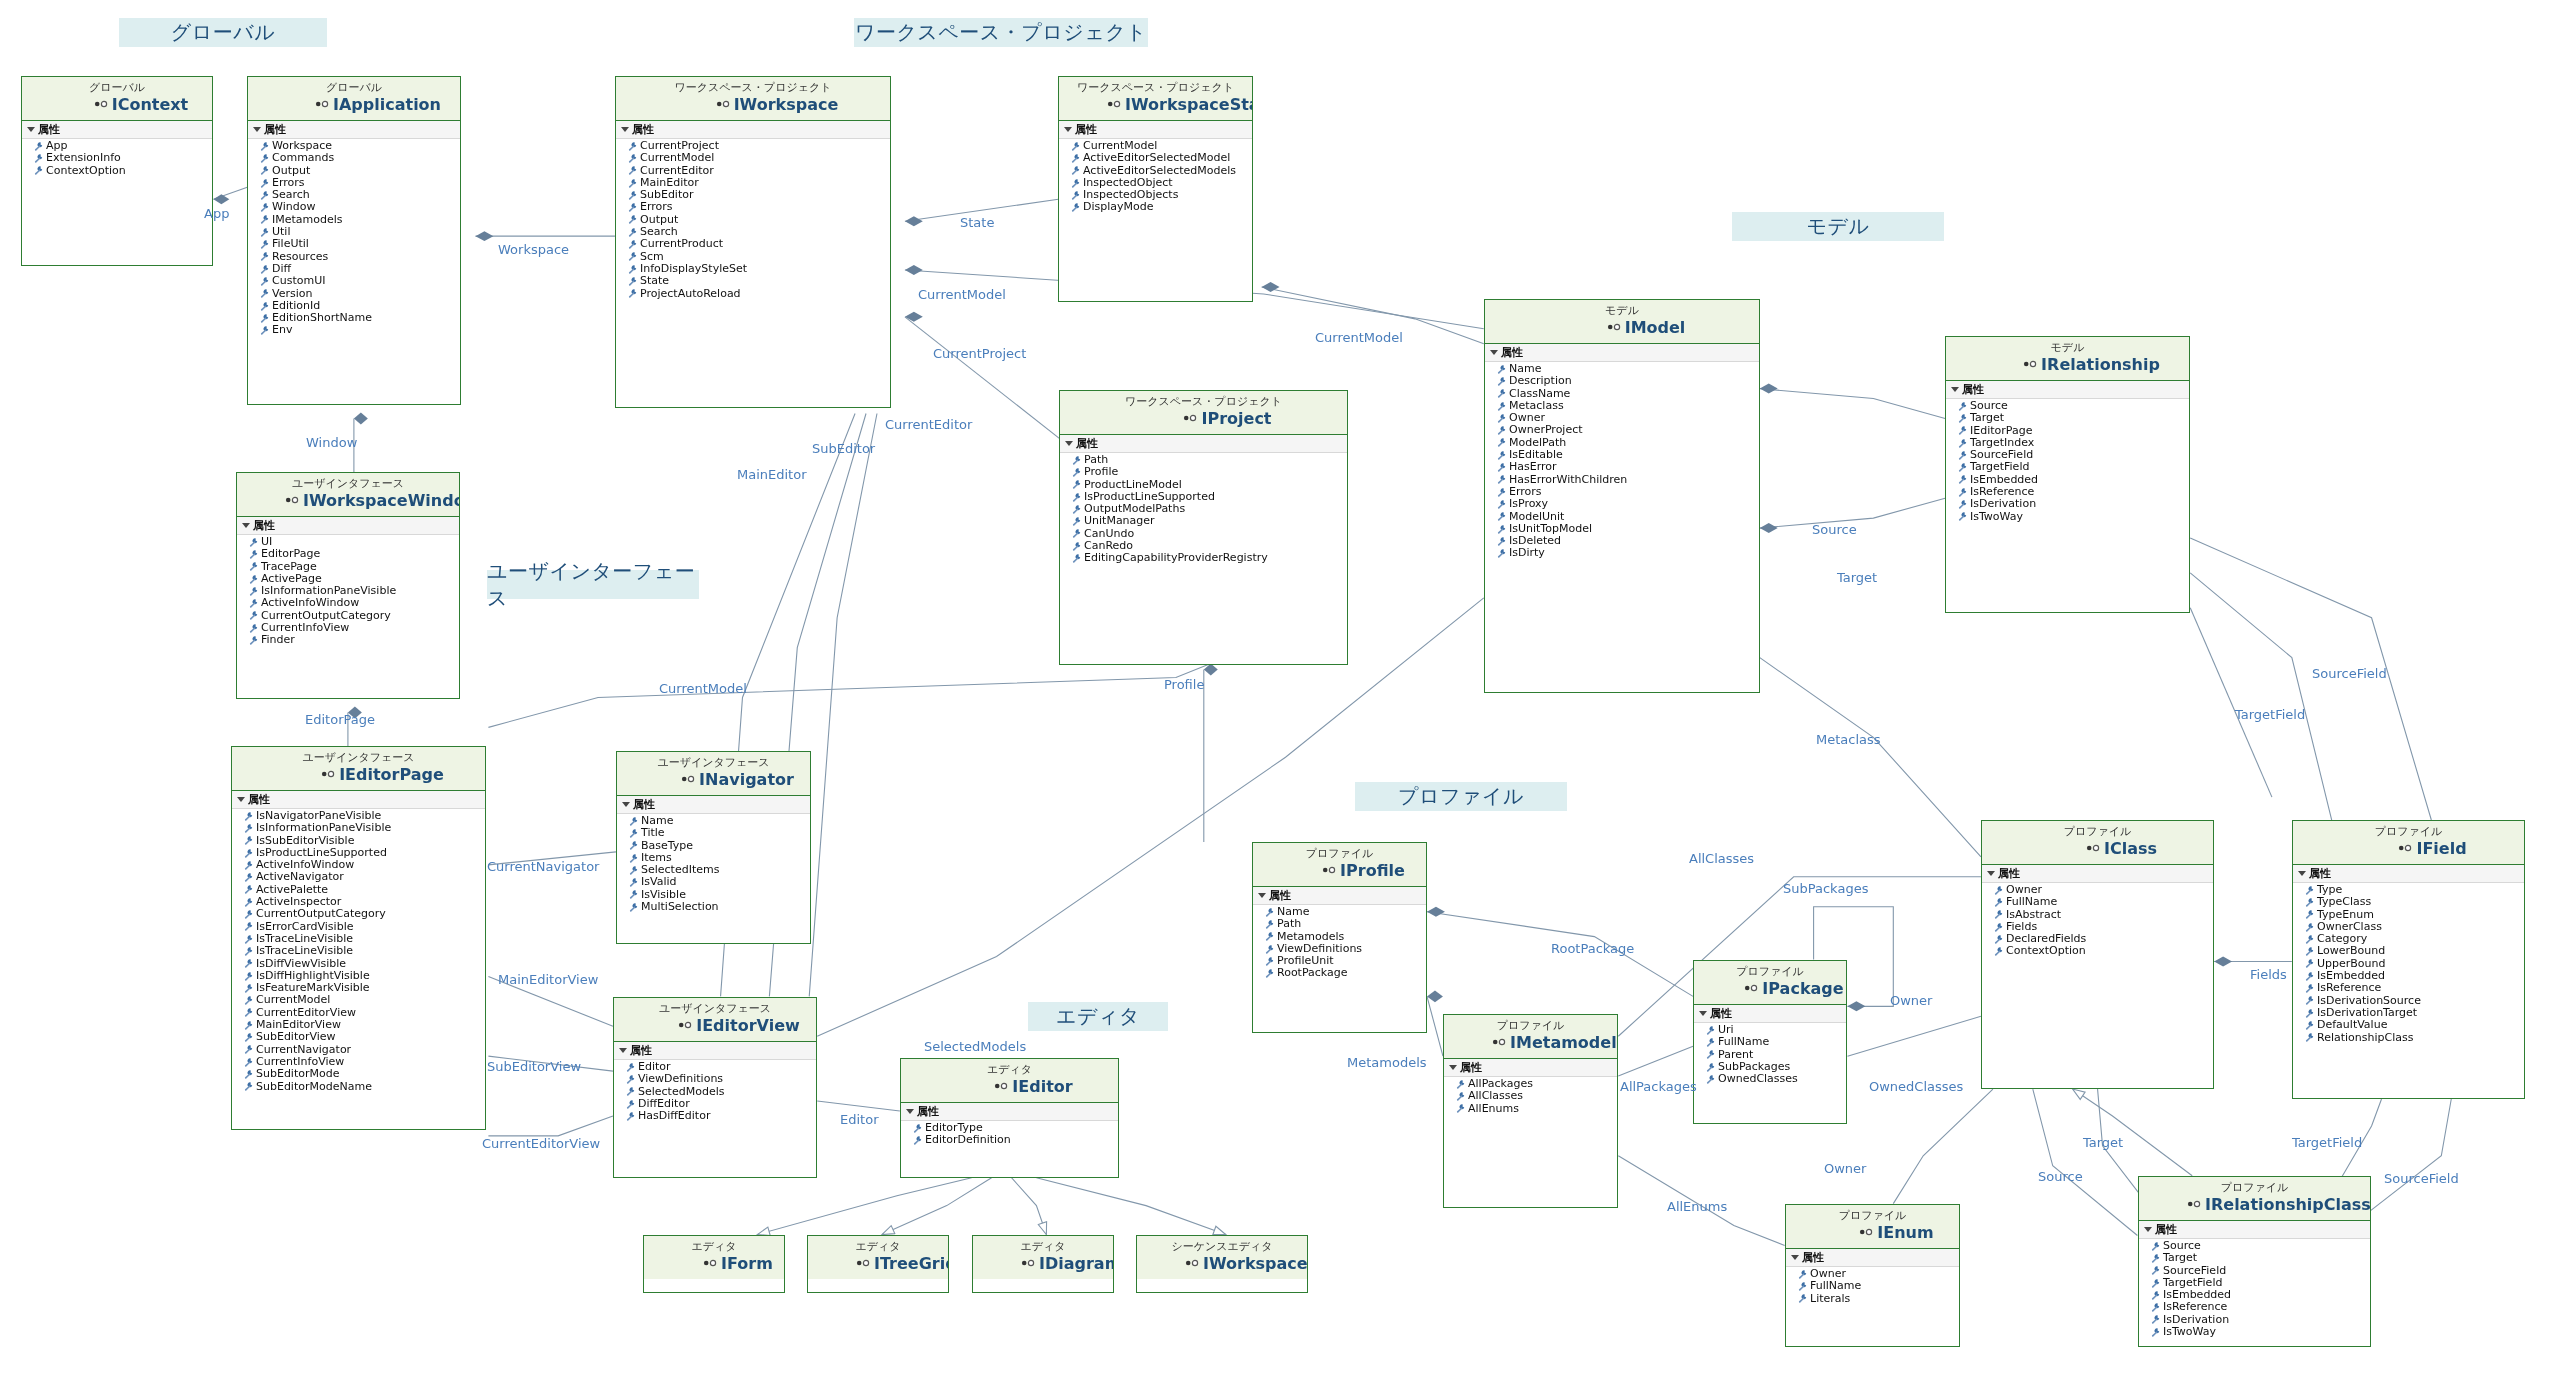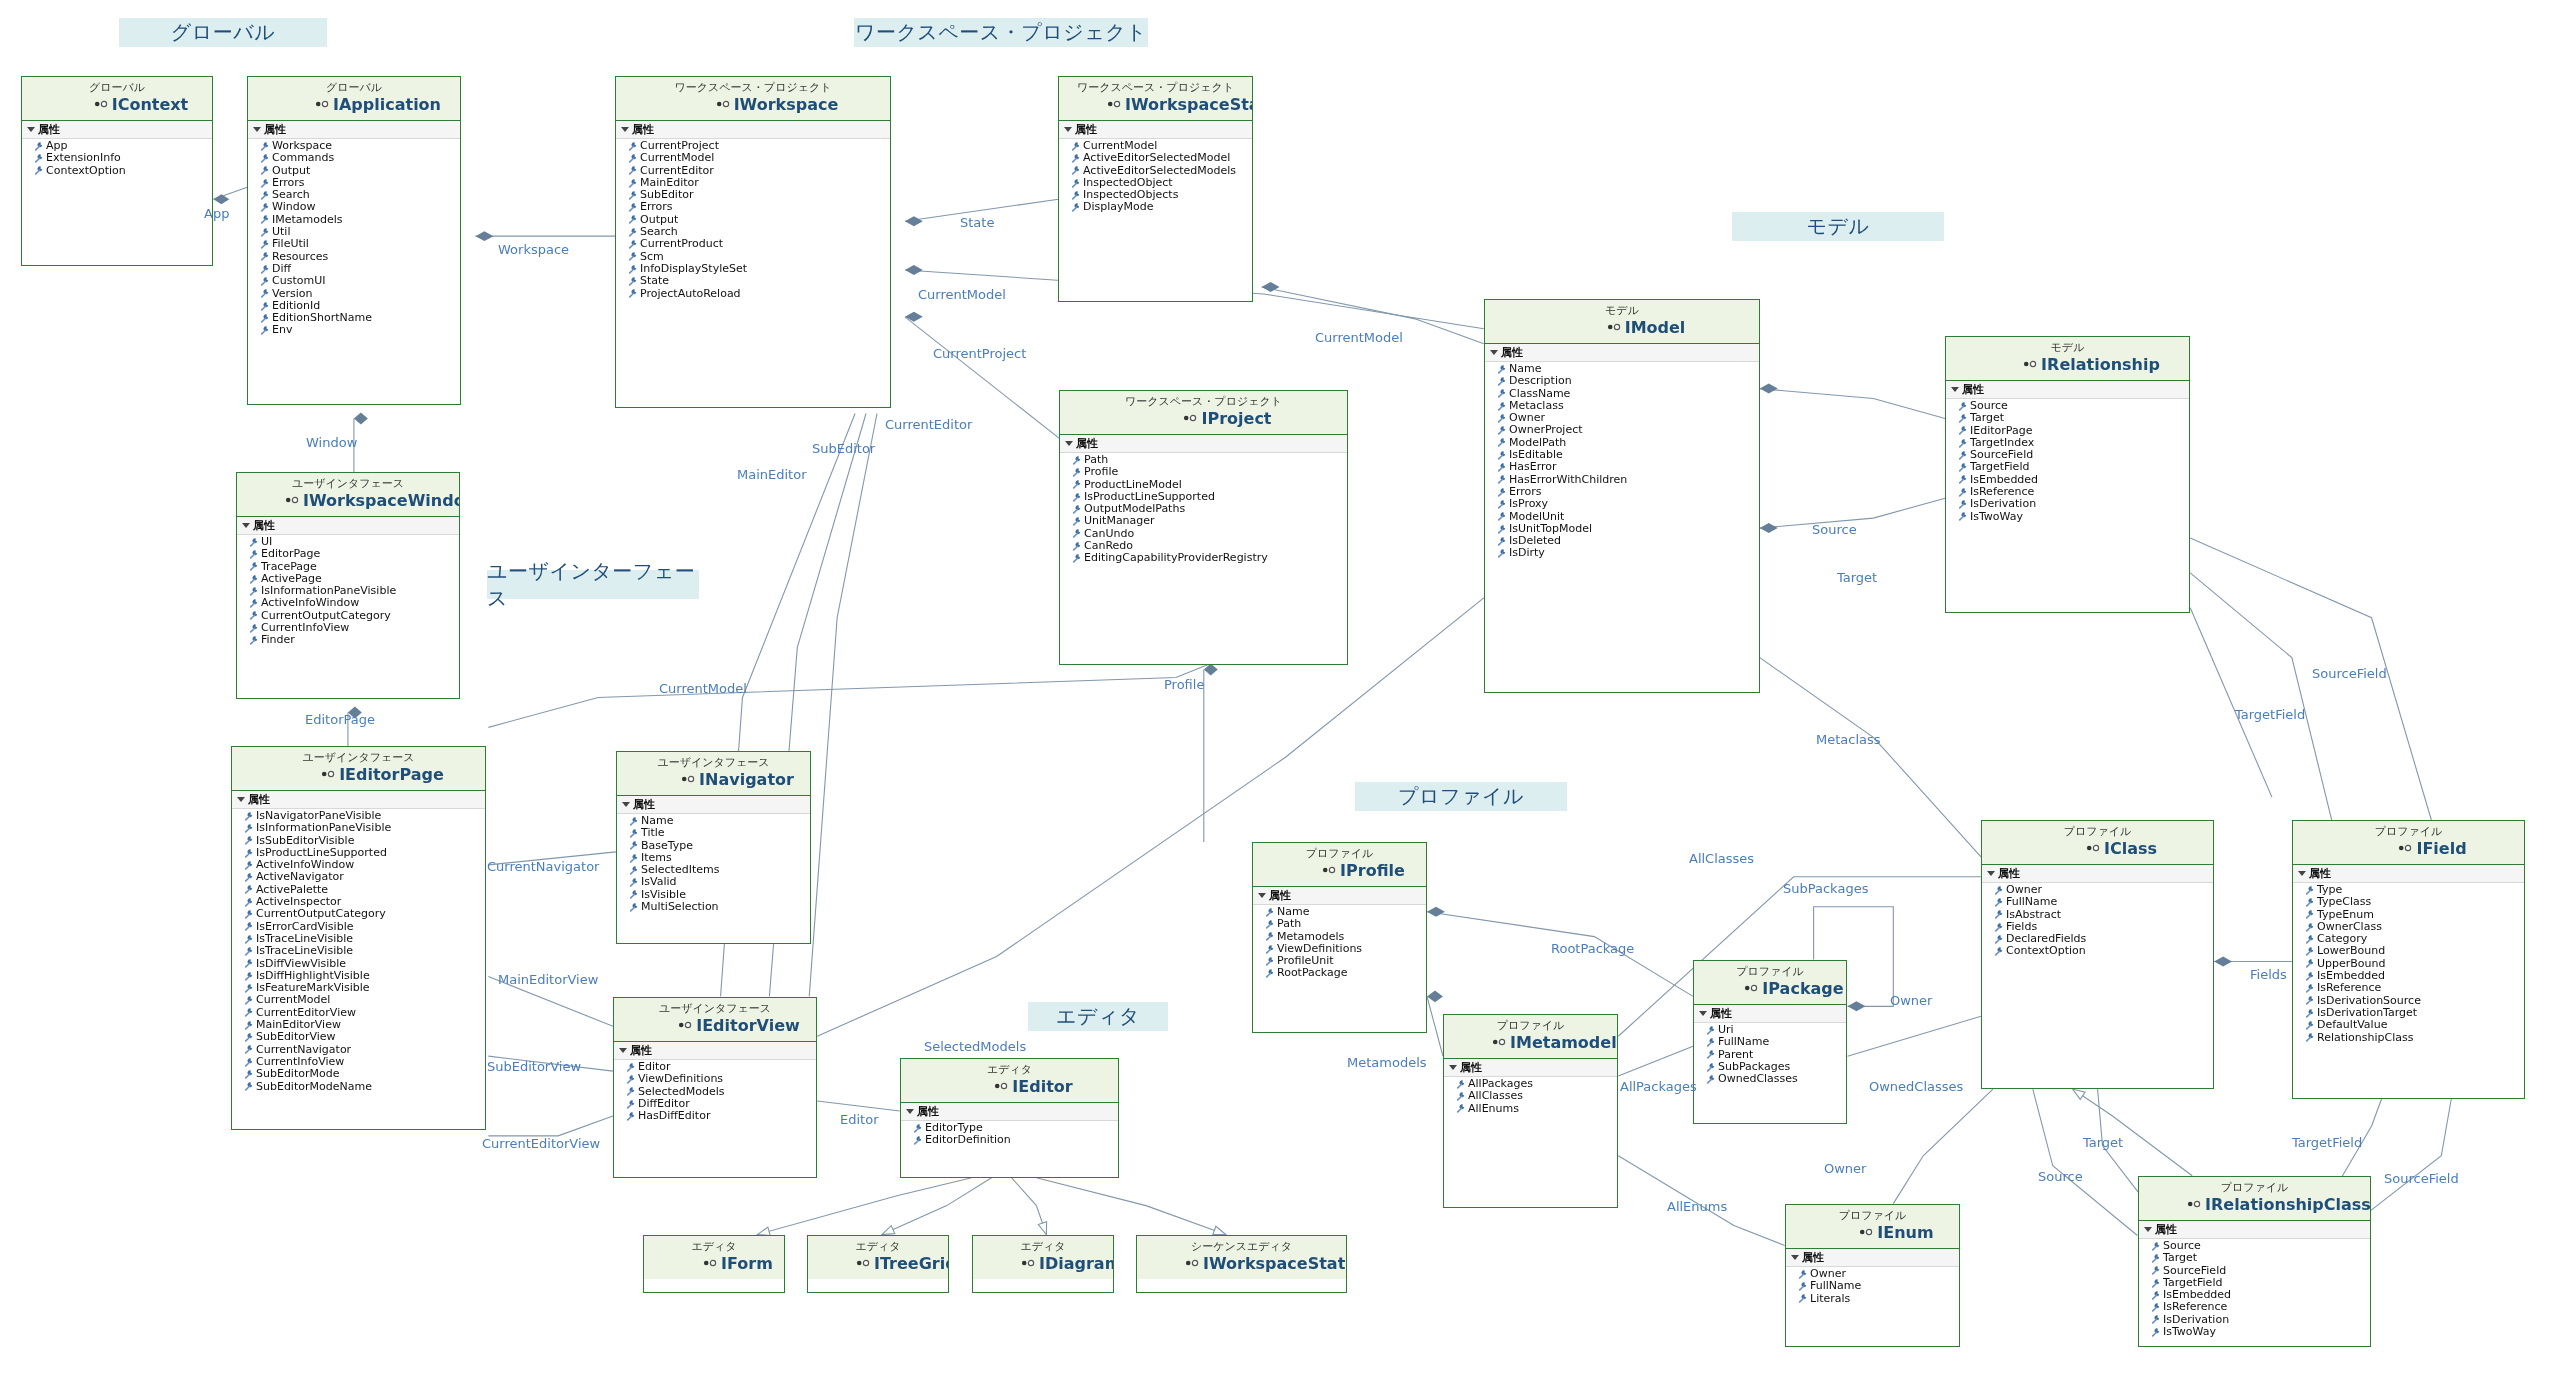--- a/index.html
+++ b/index.html
@@ -1214,21 +1214,21 @@
       </div>
       <div class="cls compact" style="left: 972px; top: 1235px; width: 142px; height: 58px;">
         <div class="head">
           <div class="stereo">エディタ</div>
           <div class="cname"><svg class="ifmark" width="15" height="8" viewBox="0 0 15 8" aria-hidden="true">
               <circle cx="3.2" cy="4" r="2.3" fill="#333"></circle>
               <circle cx="10" cy="4" r="2.6" fill="#fff" stroke="#555" stroke-width="1.2"></circle>
             </svg><span>IDiagram</span></div>
         </div>
       </div>
-      <div class="cls compact" style="left: 1136px; top: 1235px; width: 211px; height: 58px;">
+      <div class="cls compact" style="left: 1136px; top: 1235px; width: 172px; height: 58px;">
         <div class="head">
           <div class="stereo">シーケンスエディタ</div>
           <div class="cname"><svg class="ifmark" width="15" height="8" viewBox="0 0 15 8" aria-hidden="true">
               <circle cx="3.2" cy="4" r="2.3" fill="#333"></circle>
               <circle cx="10" cy="4" r="2.6" fill="#fff" stroke="#555" stroke-width="1.2"></circle>
             </svg><span>IWorkspaceState</span></div>
         </div>
       </div>
       <div class="cls" style="left: 1252px; top: 842px; width: 175px; height: 191px;">
         <div class="head">

